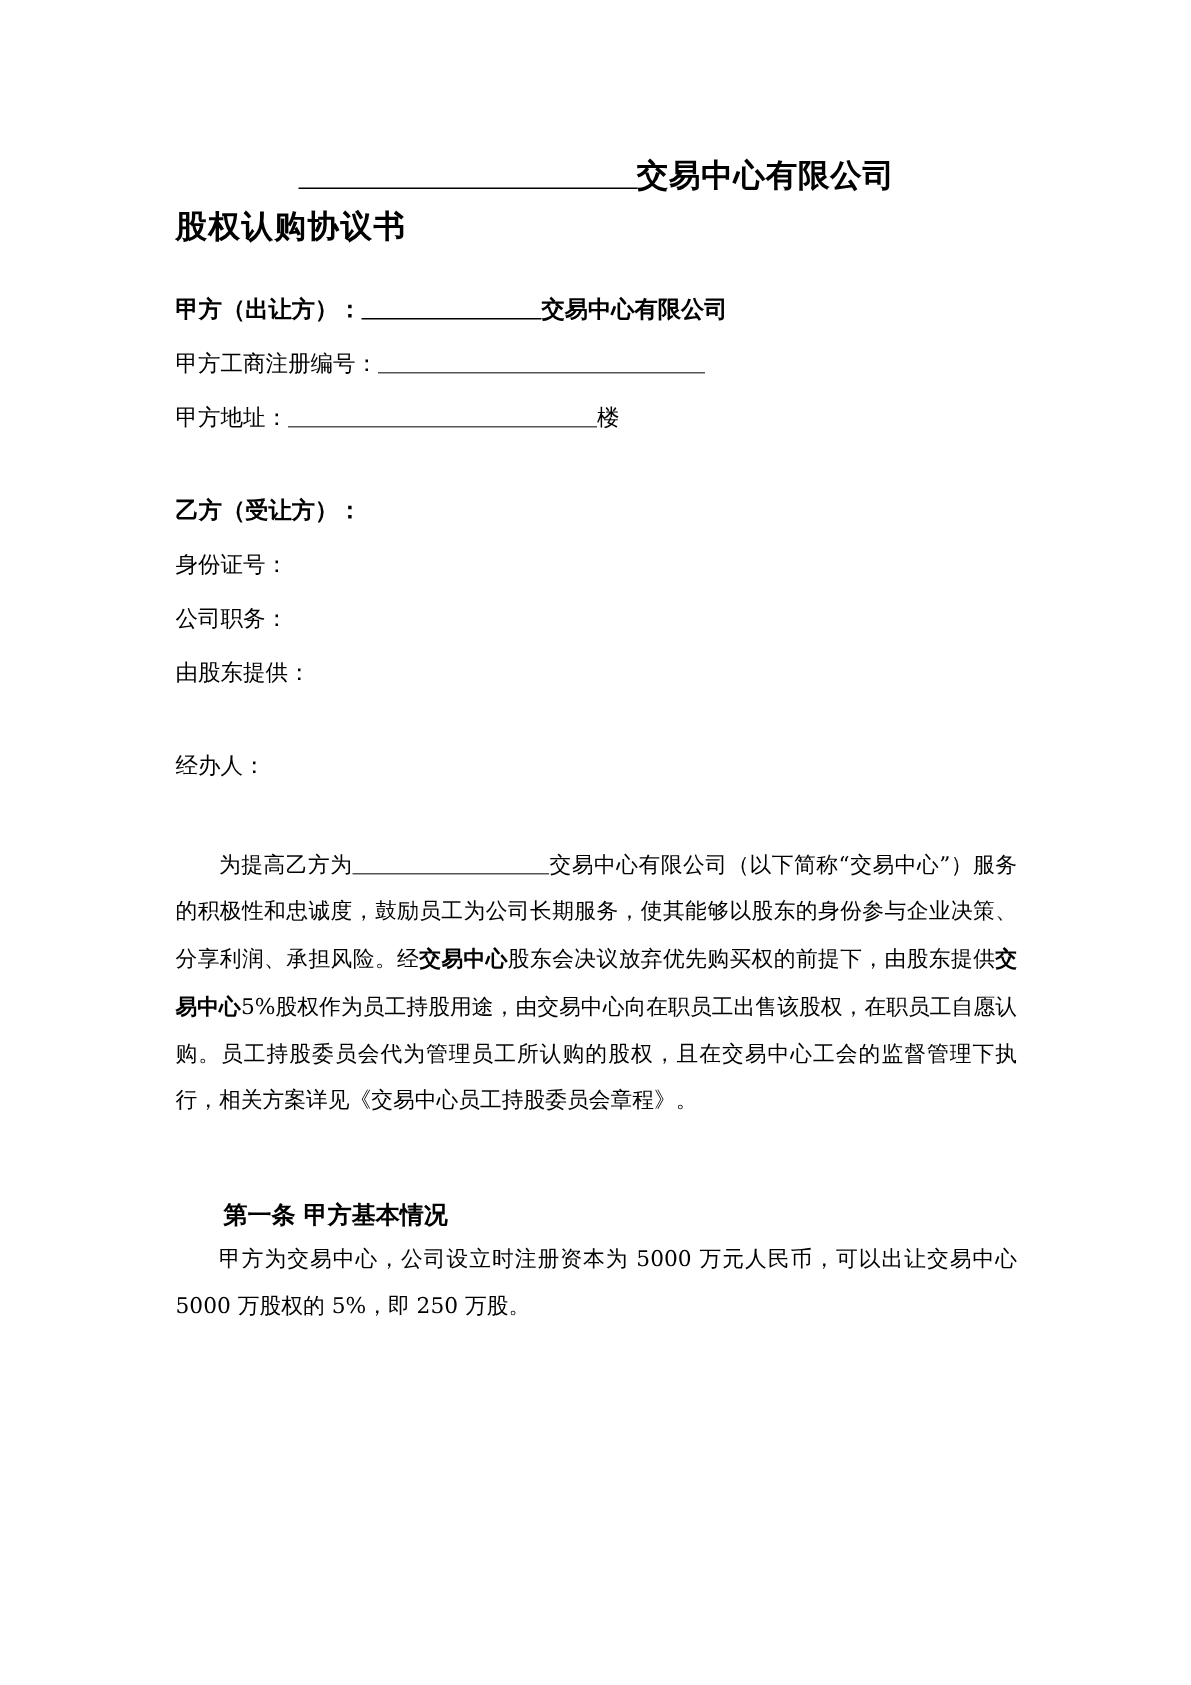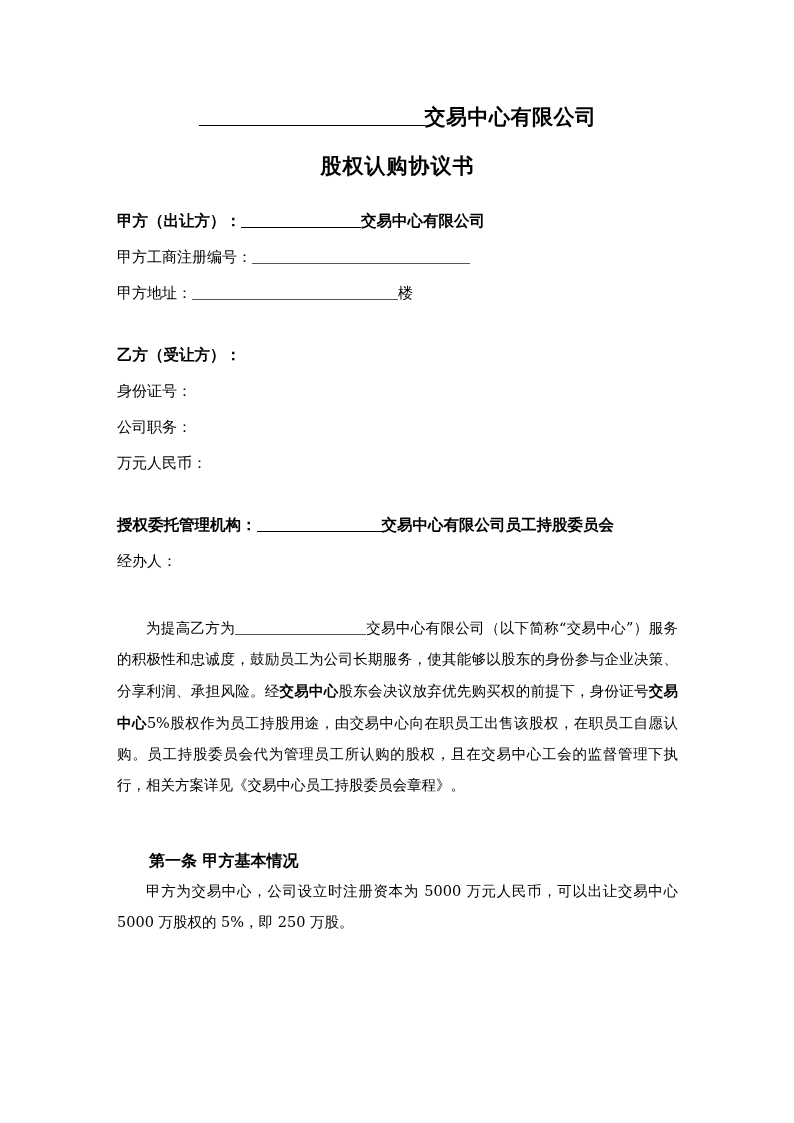--- a/index.html
+++ b/index.html
@@ -36,26 +36,25 @@
   }
   .title-line-1 {
     text-align: center;
     font-size: 21px;
     font-weight: bold;
     line-height: 34px;
     letter-spacing: 0.5px;
     white-space: nowrap;
   }
   .title-line-2 {
-    text-align: center;
     font-size: 21px;
     font-weight: bold;
     line-height: 34px;
     letter-spacing: 1px;
-    margin-top: 15px;
+    margin-top: 0;
   }
 
   
   .blank {
     display: inline-block;
     border-bottom: 1.6px solid #000;
     vertical-align: -2px;
     height: 1.05em;
   }
   .blank-thin {
@@ -140,32 +139,29 @@
         <span>甲方地址：</span><span class="blank-thin bk-addr"></span><span>楼</span>
       </div>
     </div>
 
     <div class="gap-lg"></div>
 
     <div>
       <div class="field-line bold">乙方（受让方）：</div>
       <div class="field-line">身份证号：</div>
       <div class="field-line">公司职务：</div>
-      <div class="field-line">万元人民币：</div>
+      <div class="field-line">由股东提供：</div>
     </div>
 
     <div class="gap-lg"></div>
 
     <div>
-      <div class="field-line bold">
-        <span>授权委托管理机构：</span><span class="blank bk-agency"></span><span>交易中心有限公司员工持股委员会</span>
-      </div>
       <div class="field-line">经办人：</div>
     </div>
 
-    <p class="body-para p1"><span>为提高乙方为</span><span class="blank-thin bk-para"></span><span>交易中心有限公司（以下简称“交易中心”）服务的积极性和忠诚度，鼓励员工为公司长期服务，使其能够以股东的身份参与企业决策、分享利润、承担风险。经</span><b>交易中心</b><span>股东会决议放弃优先购买权的前提下，身份证号</span><b>交易中心</b><span>5%股权作为员工持股用途，由交易中心向在职员工出售该股权，在职员工自愿认购。员工持股委员会代为管理员工所认购的股权，且在交易中心工会的监督管理下执行，相关方案详见《交易中心员工持股委员会章程》。</span></p>
+    <p class="body-para p1"><span>为提高乙方为</span><span class="blank-thin bk-para"></span><span>交易中心有限公司（以下简称“交易中心”）服务的积极性和忠诚度，鼓励员工为公司长期服务，使其能够以股东的身份参与企业决策、分享利润、承担风险。经</span><b>交易中心</b><span>股东会决议放弃优先购买权的前提下，由股东提供</span><b>交易中心</b><span>5%股权作为员工持股用途，由交易中心向在职员工出售该股权，在职员工自愿认购。员工持股委员会代为管理员工所认购的股权，且在交易中心工会的监督管理下执行，相关方案详见《交易中心员工持股委员会章程》。</span></p>
 
 
     <div class="article-head">第一条  甲方基本情况</div>
     <p class="article-body">甲方为交易中心，公司设立时注册资本为 5000 万元人民币，可以出让交易中心 5000 万股权的 5%，即 250 万股。</p>
 
   </div>
 </div>
 
 </body></html>

